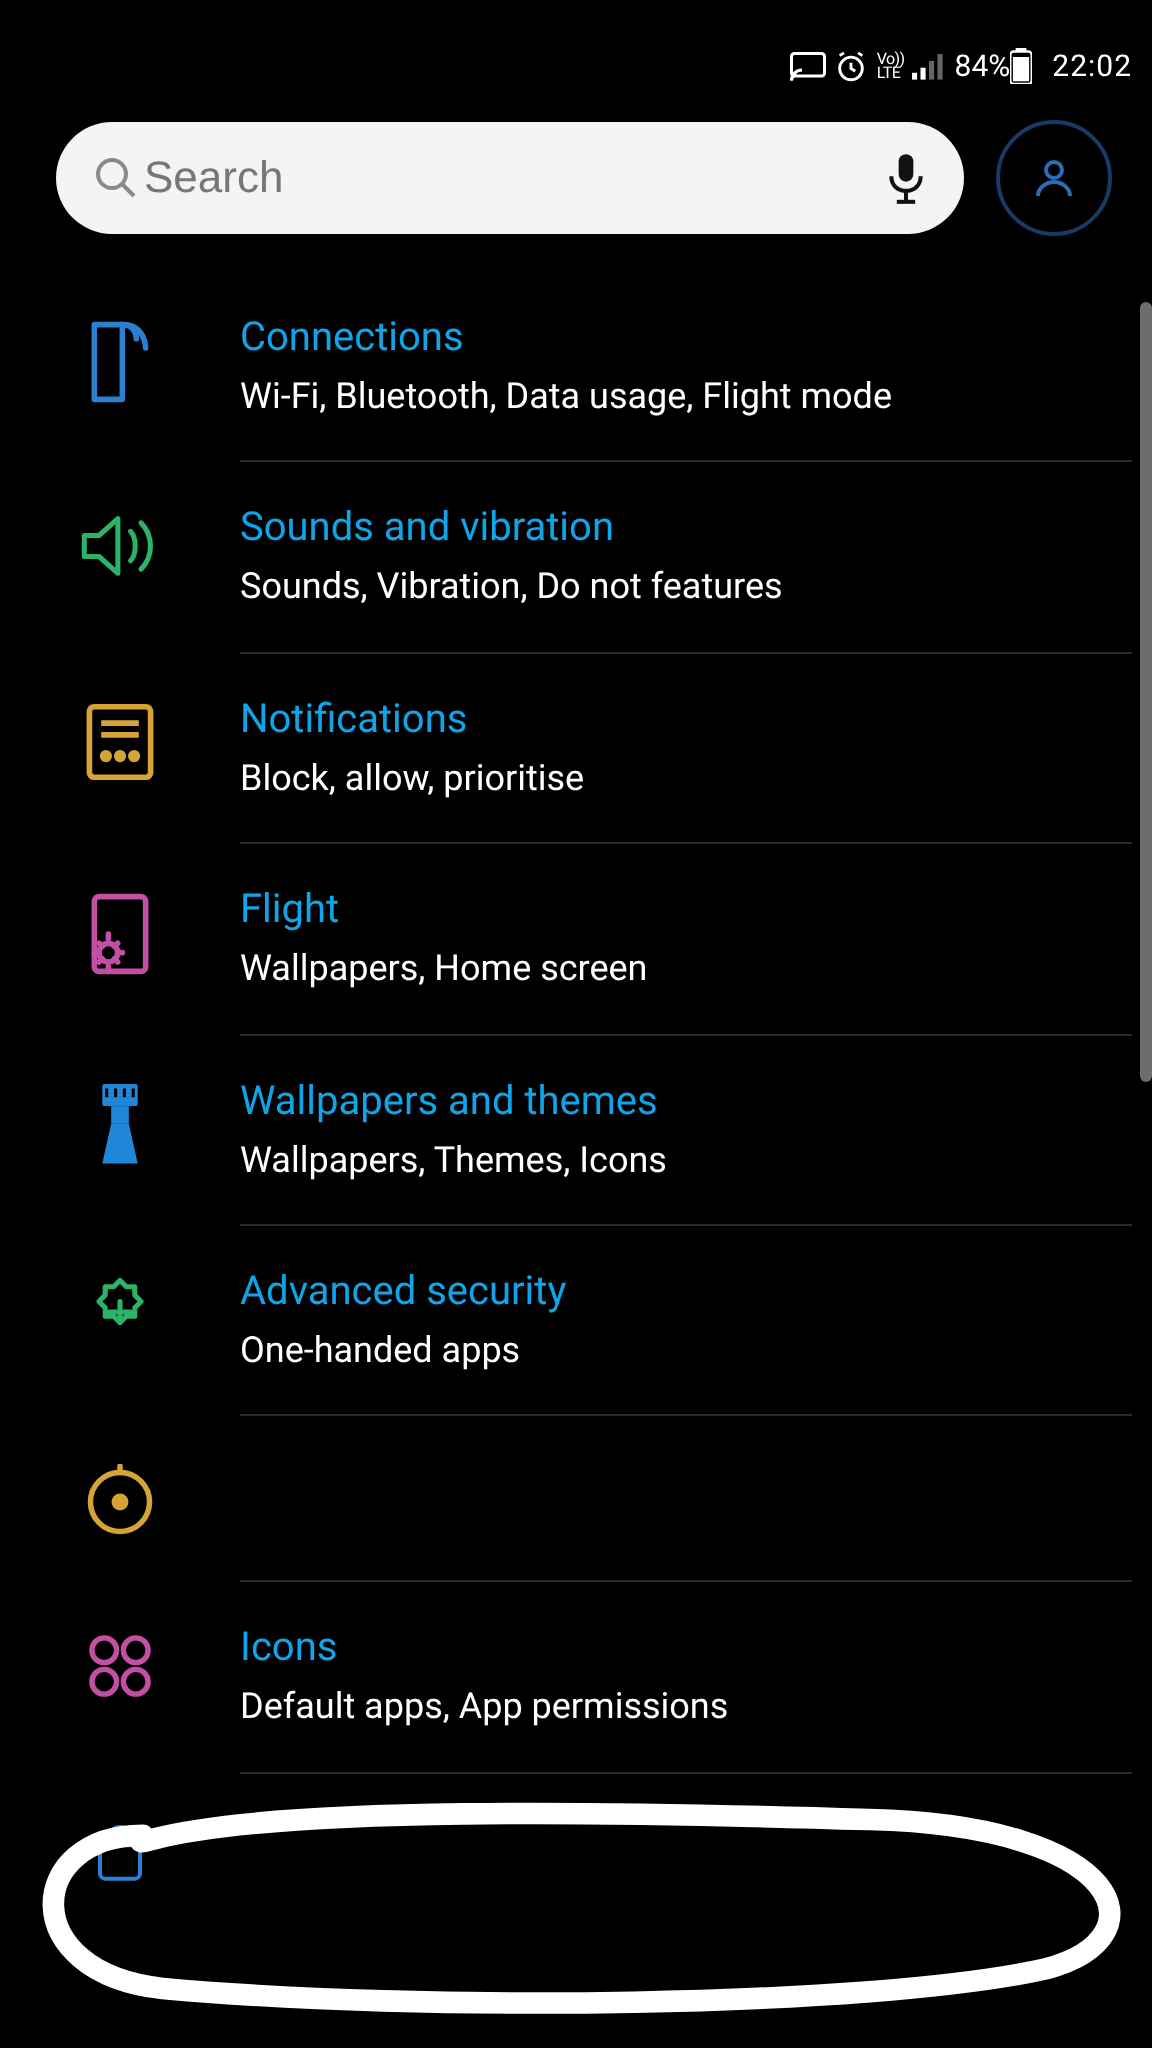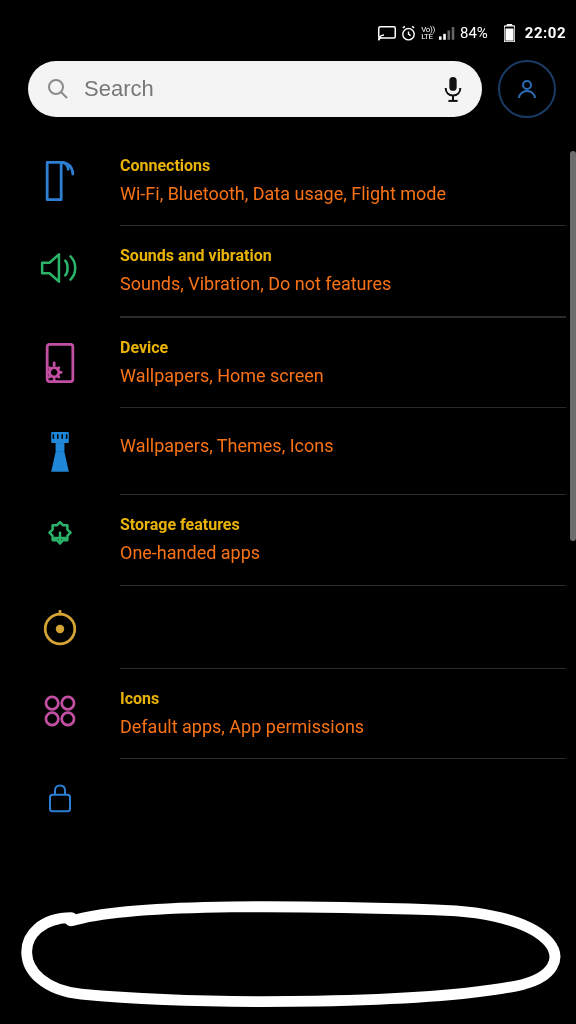--- a/index.html
+++ b/index.html
@@ -1,36 +1,36 @@
 <!DOCTYPE html>
 <html><head>
 <meta charset="utf-8">
 <style>
   html,body{margin:0;padding:0;background:#000;color:#fff;font-family:Roboto,Arial,Helvetica,sans-serif;-webkit-font-smoothing:antialiased;}
   .screen{width:576px;height:1024px;background:#000;position:relative;overflow:hidden;margin:16px auto;}
   
   .status-bar{height:30px;display:flex;justify-content:flex-end;align-items:center;padding:2px 10px 0 0;font-size:15px;color:#fff;gap:4px;}
   .status-bar .ico{display:inline-flex;align-items:center;justify-content:center;}
-  .status-bar .batt{display:flex;align-items:center;gap:16px;}
-  .status-bar .time{font-weight:700;letter-spacing:0.5px;margin-left:6px;}
+  .status-bar .batt{display:flex;align-items:center;gap:0;}
+  .status-bar .time{font-weight:400;letter-spacing:0.5px;margin-left:6px;}
 
   
   .search-row{display:flex;align-items:center;padding:12px 20px 18px 28px;gap:16px;}
-  .search-pill{flex:1;height:56px;background:#f4f4f4;border-radius:28px;display:flex;align-items:center;padding:0 18px;gap:12px;}
+  .search-pill{flex:1;height:56px;background:#f4f4f4;border-radius:28px;display:flex;align-items:center;padding:0 18px;}
   .search-pill input{flex:1;border:0;background:transparent;font-size:22px;color:#666;outline:none;}
   .search-pill input::placeholder{color:#777;}
   .profile-btn{width:54px;height:54px;border-radius:50%;border:2px solid #1a3a63;display:flex;align-items:center;justify-content:center;color:#2b6cb4;}
 
   
   .list{padding:0 0 0 0;position:relative;}
   .row{display:flex;align-items:flex-start;padding:20px 0 20px 0;}
   .row .icon-col{width:120px;display:flex;justify-content:center;align-items:flex-start;padding-top:4px;}
   .row .txt-col{flex:1;padding-right:26px;}
-  .row .title{font-size:16px;font-weight:700;color:#eab308;line-height:1.25;}
-  .row .sub{font-size:18px;color:#f97316;margin-top:6px;line-height:1.3;}
+  .row .title{font-size:20px;font-weight:400;color:#0ea5e9;line-height:1.25;}
+  .row .sub{font-size:18px;color:#ffffff;margin-top:6px;line-height:1.3;}
   .sep{height:1px;background:#2a2a2a;margin-left:120px;margin-right:10px;}
 
   
   .scroll-ind{position:absolute;top:135px;right:0;width:6px;height:390px;background:#6d6d6d;border-radius:3px;}
 
   
   .circle-mark{position:absolute;left:10px;top:882px;width:555px;height:108px;pointer-events:none;}
   .circle-mark svg{width:100%;height:100%;overflow:visible;}
 
   
@@ -133,67 +133,85 @@
           </svg>
         </span>
       </div>
       <div class="txt-col">
         <div class="title">Sounds and vibration</div>
         <div class="sub">Sounds, Vibration, Do not features</div>
       </div>
     </div>
     <div class="sep"></div>
 
+    <div class="row">
+      <div class="icon-col">
+        <span>
+          <svg class="mi" width="36" height="40" viewBox="0 0 30 34" fill="none" stroke="#d6a436" stroke-width="2.4">
+            <rect x="2" y="2" width="26" height="30" rx="2"></rect>
+            <path d="M7 9h16M7 14h16"></path>
+            <circle cx="9" cy="23" r="1.4" fill="#d6a436"></circle>
+            <circle cx="15" cy="23" r="1.4" fill="#d6a436"></circle>
+            <circle cx="21" cy="23" r="1.4" fill="#d6a436"></circle>
+          </svg>
+        </span>
+      </div>
+      <div class="txt-col">
+        <div class="title">Notifications</div>
+        <div class="sub">Block, allow, prioritise</div>
+      </div>
+    </div>
     <div class="sep"></div>
 
     <div class="row">
       <div class="icon-col">
         <span>
           <svg class="mi" width="36" height="42" viewBox="0 0 30 36" fill="none" stroke="#c24fa3" stroke-width="2.4">
             <rect x="4" y="2" width="22" height="32" rx="2"></rect>
             <circle cx="10" cy="26" r="4"></circle>
             <path d="M10 20v-2M10 34v-2M4 26h2M16 26h-2M6 22l1.4 1.4M14 30l-1.4-1.4M6 30l1.4-1.4M14 22l-1.4 1.4" stroke-linecap="round"></path>
           </svg>
         </span>
       </div>
       <div class="txt-col">
-        <div class="title">Device</div>
+        <div class="title">Flight</div>
         <div class="sub">Wallpapers, Home screen</div>
       </div>
     </div>
     <div class="sep"></div>
 
     <div class="row">
       <div class="icon-col">
         <span>
           <svg class="mi" width="30" height="42" viewBox="0 0 26 38" fill="#1f86d8">
             <rect x="5" y="0" width="16" height="10" rx="1"></rect>
             <path d="M7 2v4M11 2v4M15 2v4M19 2v4" stroke="#000" stroke-width="1.4"></path>
             <rect x="9" y="10" width="8" height="8"></rect>
             <path d="M9 18h8l4 18H5z"></path>
           </svg>
         </span>
       </div>
       <div class="txt-col">
+        <div class="title">Wallpapers and themes</div>
         <div class="sub">Wallpapers, Themes, Icons</div>
       </div>
     </div>
     <div class="sep"></div>
 
     <div class="row">
       <div class="icon-col">
         <span>
           <svg class="mi" width="38" height="38" viewBox="0 0 36 36" fill="none" stroke="#2bb36a" stroke-width="2.4" stroke-linejoin="round">
             <path d="M18 3l3 3h4v4l3 3-3 3v4h-4l-3 3-3-3h-4v-4l-3-3 3-3V6h4z"></path>
             <path d="M18 13v10M13 18h10" stroke-linecap="round"></path>
           </svg>
         </span>
       </div>
       <div class="txt-col">
-        <div class="title">Storage features</div>
+        <div class="title">Advanced security</div>
         <div class="sub">One-handed apps</div>
       </div>
     </div>
     <div class="sep"></div>
 
     <div class="row">
       <div class="icon-col">
         <span>
           <svg class="mi" width="38" height="38" viewBox="0 0 36 36" fill="none" stroke="#d6a436" stroke-width="2.6" stroke-linecap="round">
             <circle cx="18" cy="18" r="14"></circle>

